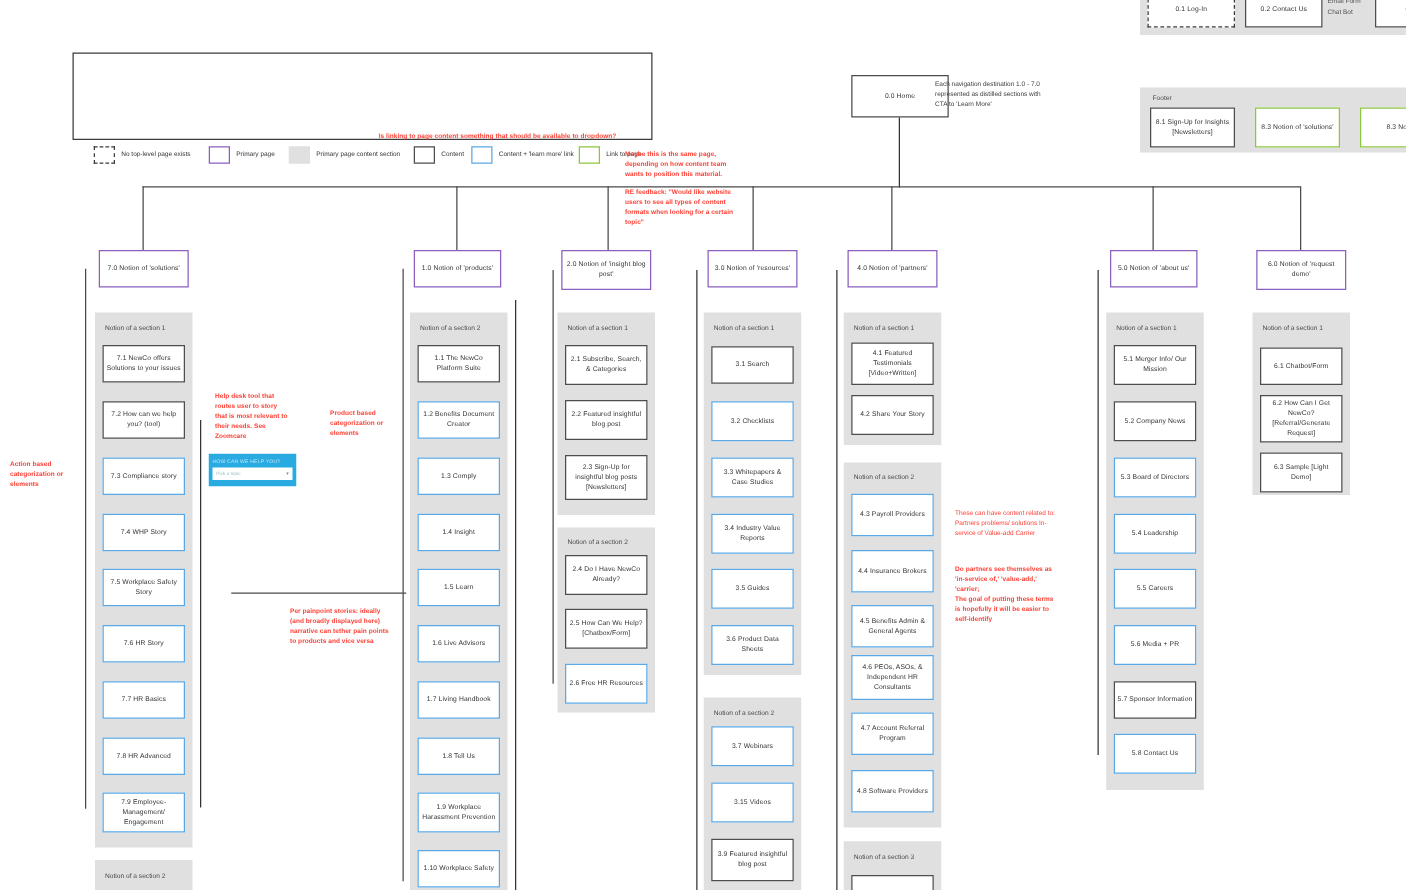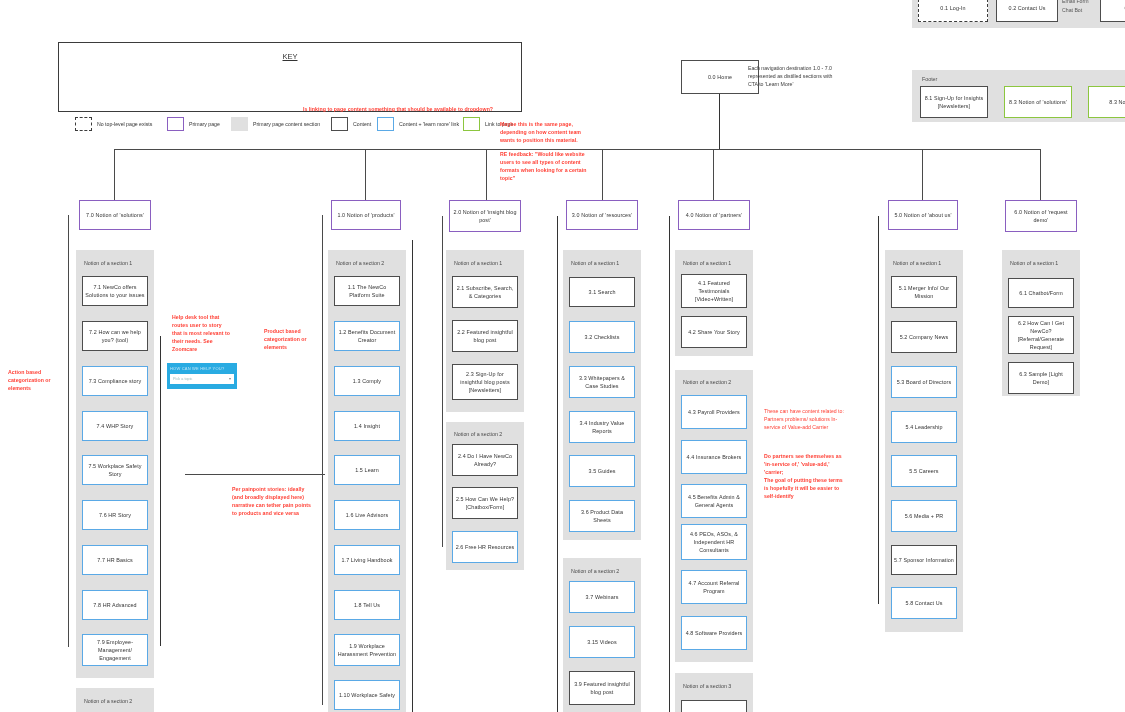--- a/index.html
+++ b/index.html
@@ -50,21 +50,20 @@
               display:flex;align-items:center;justify-content:space-between;
               padding:0 3px;font-size:3.8px;color:#9bb;}
   .caret{font-size:4px;color:#888;}
 </style>
 </head>
 <body>
 
 <div class="canvas">
 
   <div id="key">
-    <div id="key-title">KEY</div>
     <div class="key-item" style="left:16px;">
       <span class="key-sw b-dashed"></span>
       <span class="key-tx">No top-level page exists</span>
       </div>
     <div class="key-item" style="left:108px;">
       <span class="key-sw b-primary"></span>
       <span class="key-tx">Primary page</span>
       </div>
     <div class="key-item" style="left:172px;">
       <span class="key-sw" style="background:#e0e0e0;"></span>

